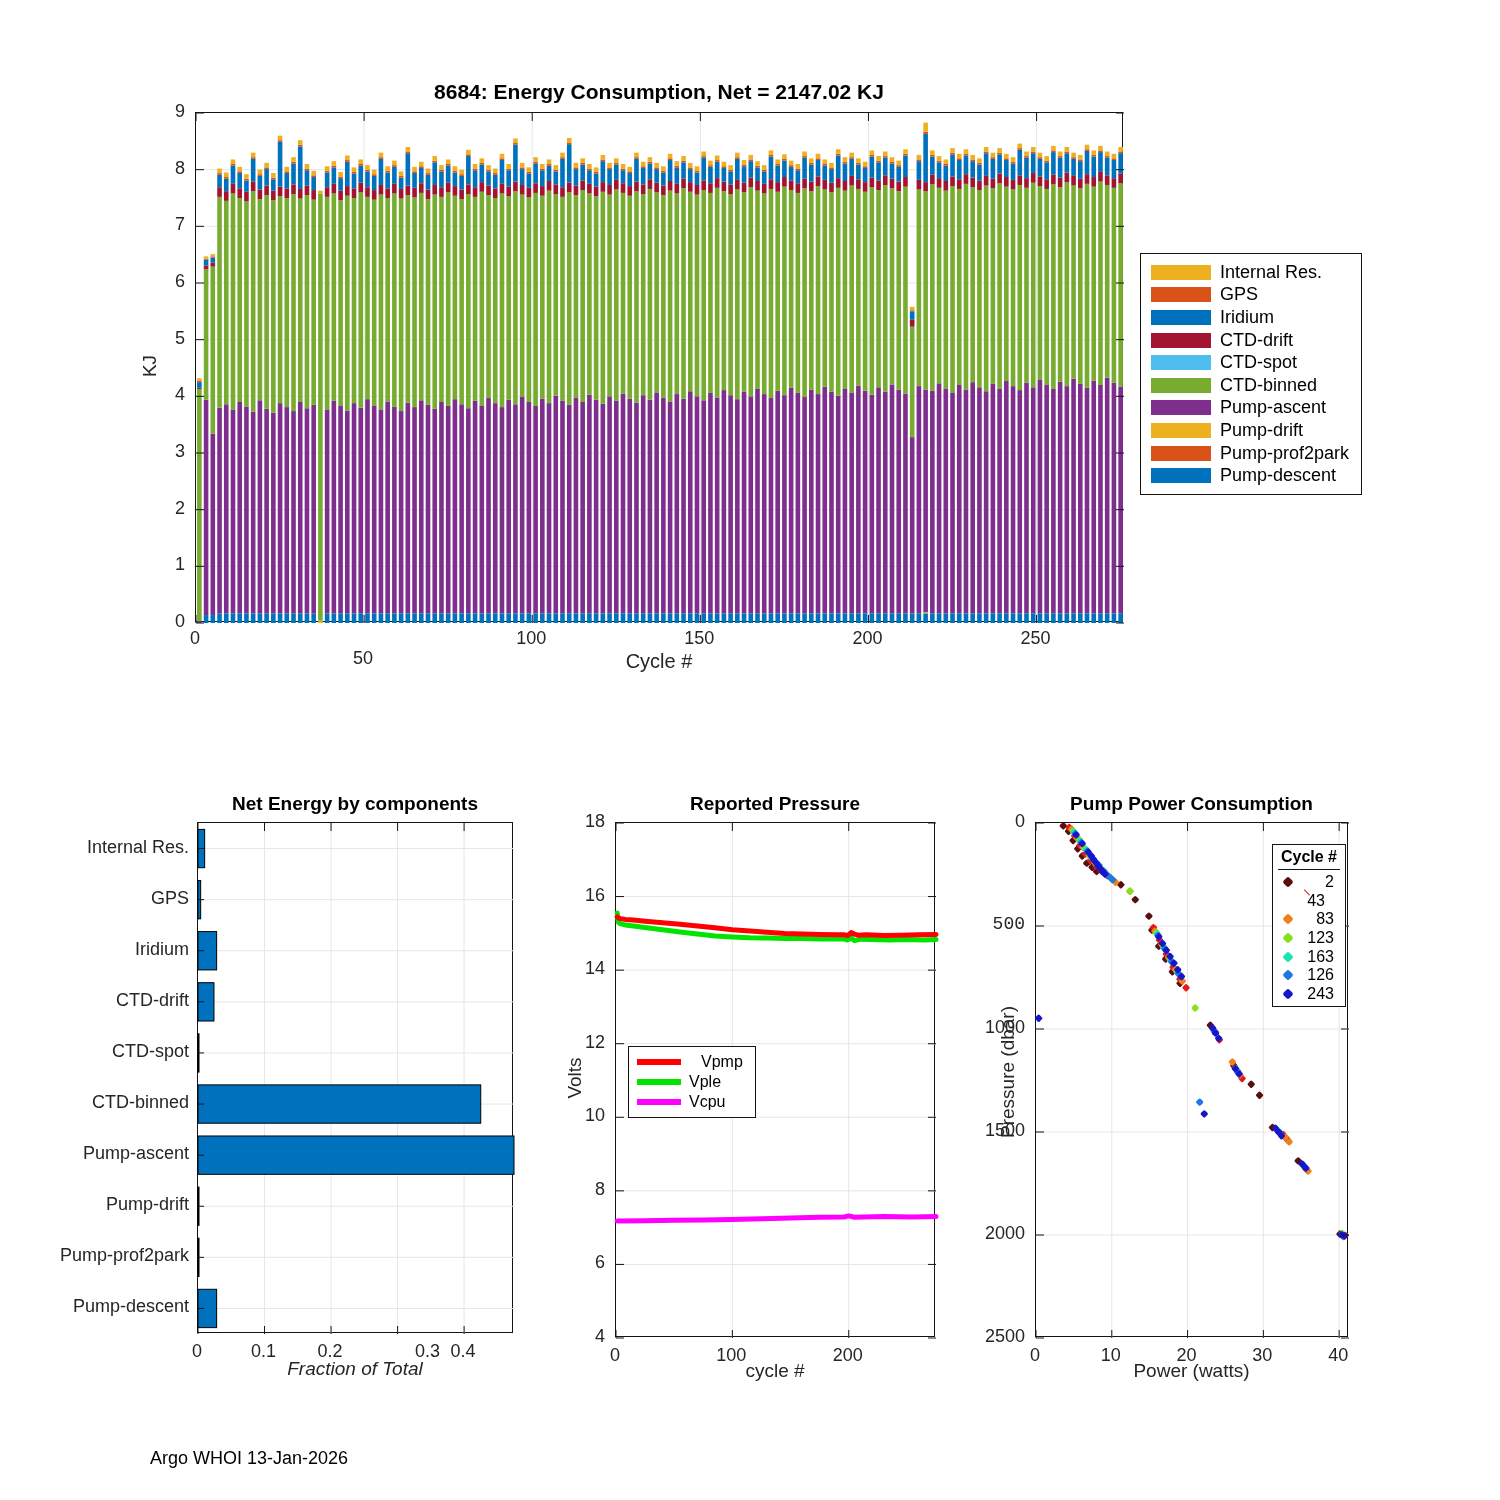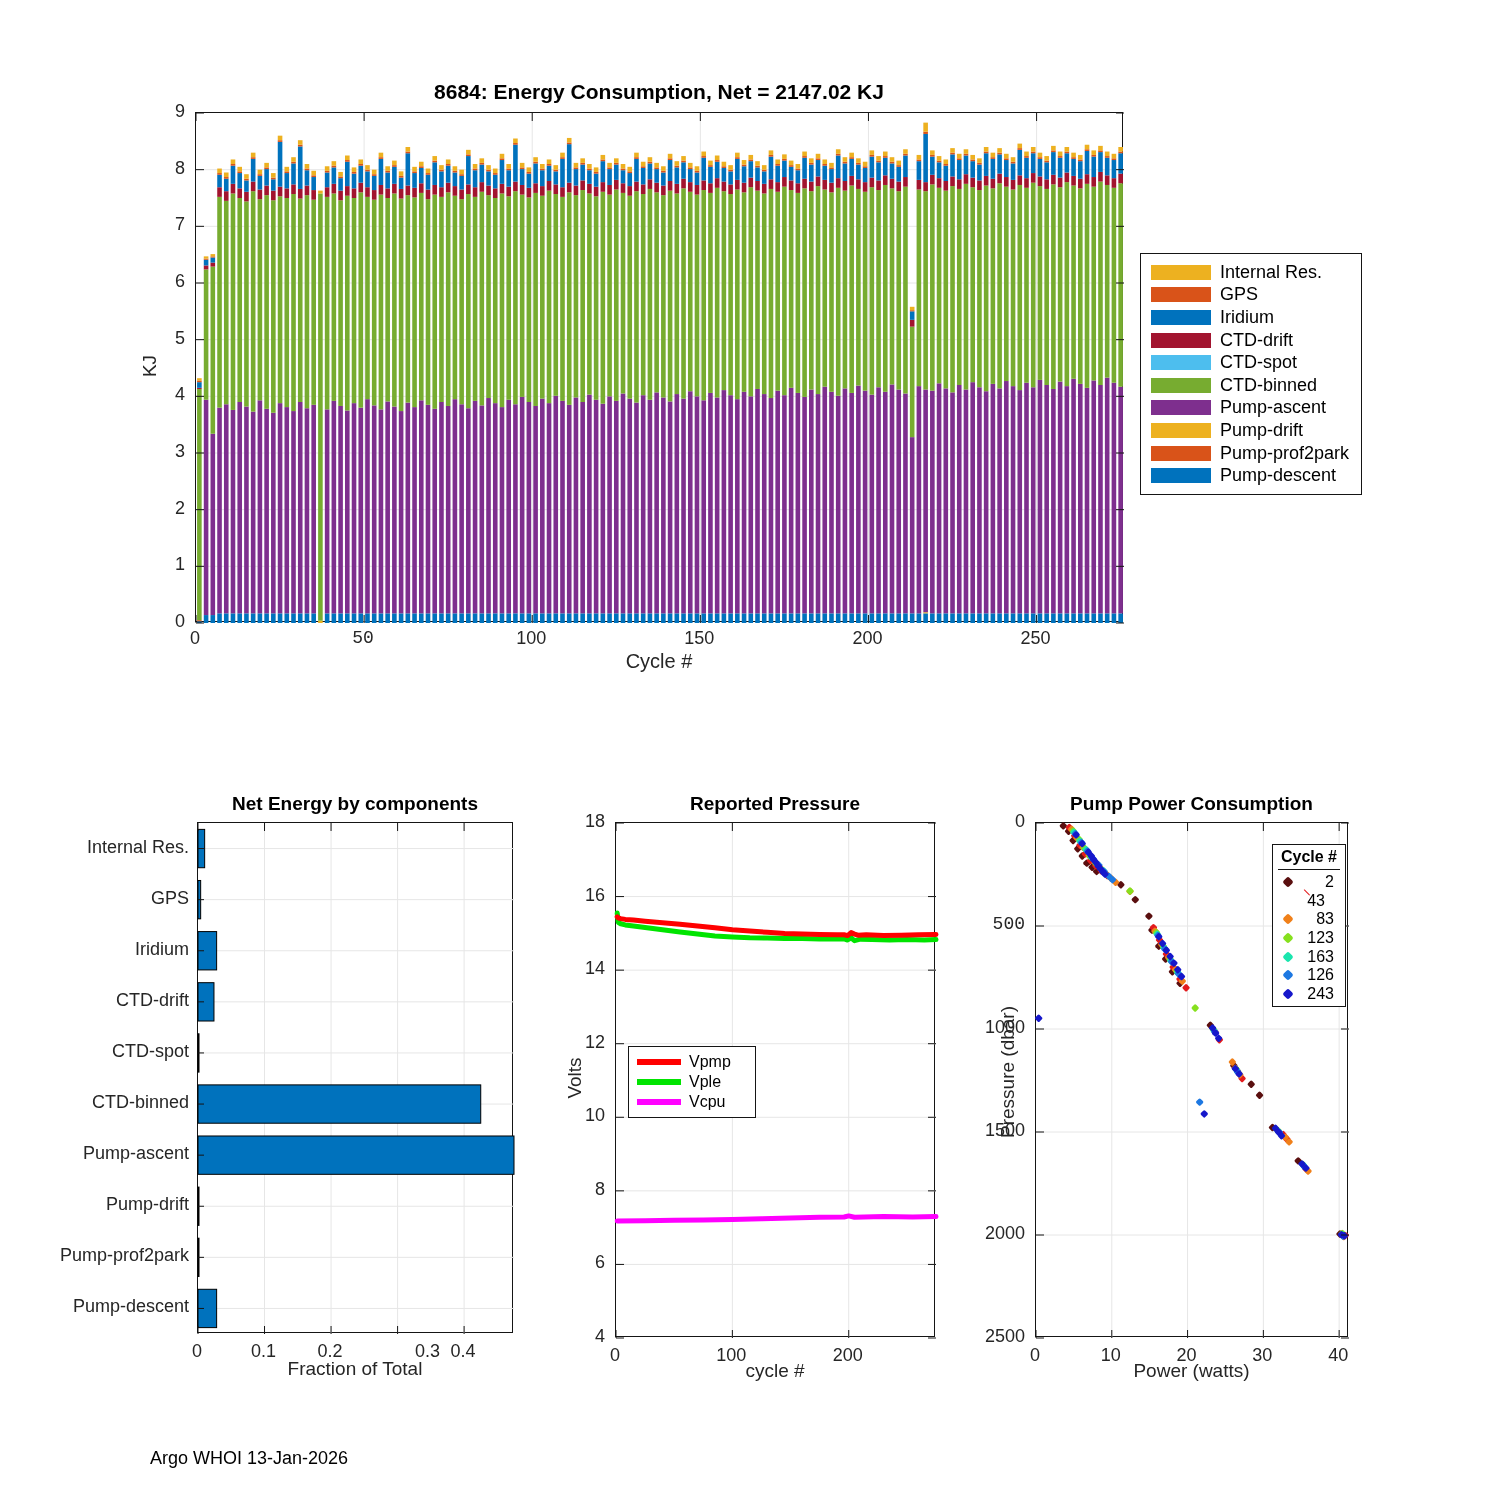--- a/index.html
+++ b/index.html
@@ -1124,21 +1124,21 @@
         <line x1="66.52631578947368" y1="511" x2="66.52631578947368" y2="503" stroke="#151515" stroke-width="1"></line>
         <line x1="66.52631578947368" y1="0" x2="66.52631578947368" y2="8" stroke="#151515" stroke-width="1"></line>
         <line x1="133.05263157894737" y1="511" x2="133.05263157894737" y2="503" stroke="#151515" stroke-width="1"></line>
         <line x1="133.05263157894737" y1="0" x2="133.05263157894737" y2="8" stroke="#151515" stroke-width="1"></line>
         <line x1="199.57894736842104" y1="511" x2="199.57894736842104" y2="503" stroke="#151515" stroke-width="1"></line>
         <line x1="199.57894736842104" y1="0" x2="199.57894736842104" y2="8" stroke="#151515" stroke-width="1"></line>
         <line x1="266.10526315789474" y1="511" x2="266.10526315789474" y2="503" stroke="#151515" stroke-width="1"></line>
         <line x1="266.10526315789474" y1="0" x2="266.10526315789474" y2="8" stroke="#151515" stroke-width="1"></line>
       </svg>
     </div>
-  <div class="alab" style="left:197px;top:1358px;width:316px;">Fraction of Total</div>
+  <div class="alab" style="left:197px;top:1358px;width:316px;font-style:italic;">Fraction of Total</div>
 
   <div class="ptitle t-sub" style="left:615px;top:793px;width:320px;">Reported Pressure</div>
   <div class="plotbox" id="plot-volt" style="left:615px;top:822px;width:320px;height:515px;">
       <svg width="318" height="513">
         <line x1="0" y1="441.4285714285714" x2="320" y2="441.4285714285714" stroke="#e6e6e6" stroke-width="1"></line>
         <line x1="0" y1="367.8571428571429" x2="320" y2="367.8571428571429" stroke="#e6e6e6" stroke-width="1"></line>
         <line x1="0" y1="294.2857142857143" x2="320" y2="294.2857142857143" stroke="#e6e6e6" stroke-width="1"></line>
         <line x1="0" y1="220.7142857142857" x2="320" y2="220.7142857142857" stroke="#e6e6e6" stroke-width="1"></line>
         <line x1="0" y1="147.14285714285714" x2="320" y2="147.14285714285714" stroke="#e6e6e6" stroke-width="1"></line>
         <line x1="0" y1="73.57142857142857" x2="320" y2="73.57142857142857" stroke="#e6e6e6" stroke-width="1"></line>
@@ -1169,21 +1169,21 @@
         <line x1="320" y1="73.57142857142857" x2="312" y2="73.57142857142857" stroke="#151515" stroke-width="1"></line>
         <line x1="0" y1="0" x2="8" y2="0" stroke="#151515" stroke-width="1"></line>
         <line x1="320" y1="0" x2="312" y2="0" stroke="#151515" stroke-width="1"></line>
       </svg>
     </div>
   <div class="alab rot" style="left:535px;top:1067px;width:80px;">Volts</div>
   <div class="alab" style="left:615px;top:1360px;width:320px;">cycle #</div>
   <div class="legendbox" id="legend-volt" style="left:628px;top:1046px;width:128px;padding:5px 8px;">
       <div class="lrow" style="height: 20px;">
         <span class="sw" style="width:44px;height:6px;background:#FF0000;margin-right:8px;"></span>
-        <span class="lt" style="font-size:16px;">Vpmp</span>
+        <span class="lt" style="font-size:16px;margin-left:12px;">Vpmp</span>
       </div>
       <div class="lrow" style="height: 20px;">
         <span class="sw" style="width:44px;height:6px;background:#00E400;margin-right:8px;"></span>
         <span class="lt" style="font-size:16px;">Vple</span>
       </div>
       <div class="lrow" style="height: 20px;">
         <span class="sw" style="width:44px;height:6px;background:#FF00FF;margin-right:8px;"></span>
         <span class="lt" style="font-size:16px;">Vcpu</span>
       </div>
     </div>
@@ -1410,21 +1410,21 @@
     <div class="tick-label" style="left: 185px; top: 554.333px; transform: translateX(-100%);">1</div>
     <div class="tick-label" style="left: 185px; top: 497.667px; transform: translateX(-100%);">2</div>
     <div class="tick-label" style="left: 185px; top: 441px; transform: translateX(-100%);">3</div>
     <div class="tick-label" style="left: 185px; top: 384.333px; transform: translateX(-100%);">4</div>
     <div class="tick-label" style="left: 185px; top: 327.667px; transform: translateX(-100%);">5</div>
     <div class="tick-label" style="left: 185px; top: 271px; transform: translateX(-100%);">6</div>
     <div class="tick-label" style="left: 185px; top: 214.333px; transform: translateX(-100%);">7</div>
     <div class="tick-label" style="left: 185px; top: 157.667px; transform: translateX(-100%);">8</div>
     <div class="tick-label" style="left: 185px; top: 101px; transform: translateX(-100%);">9</div>
     <div class="tick-label" style="left: 195px; top: 628px; transform: translateX(-50%);">0</div>
-    <div class="tick-label" style="left: 363.116px; top: 628px; transform: translateX(-50%); font-family: Liberation Mono, monospace;">50</div>
+    <div class="tick-label" style="left: 363.116px; top: 648px; transform: translateX(-50%);">50</div>
     <div class="tick-label" style="left: 531.232px; top: 628px; transform: translateX(-50%);">100</div>
     <div class="tick-label" style="left: 699.348px; top: 628px; transform: translateX(-50%);">150</div>
     <div class="tick-label" style="left: 867.464px; top: 628px; transform: translateX(-50%);">200</div>
     <div class="tick-label" style="left: 1035.58px; top: 628px; transform: translateX(-50%);">250</div>
     <div class="tick-label" style="left: 189px; top: 836.55px; transform: translateX(-100%);">Internal Res.</div>
     <div class="tick-label" style="left: 189px; top: 887.65px; transform: translateX(-100%);">GPS</div>
     <div class="tick-label" style="left: 189px; top: 938.75px; transform: translateX(-100%);">Iridium</div>
     <div class="tick-label" style="left: 189px; top: 989.85px; transform: translateX(-100%);">CTD-drift</div>
     <div class="tick-label" style="left: 189px; top: 1040.95px; transform: translateX(-100%);">CTD-spot</div>
     <div class="tick-label" style="left: 189px; top: 1092.05px; transform: translateX(-100%);">CTD-binned</div>

